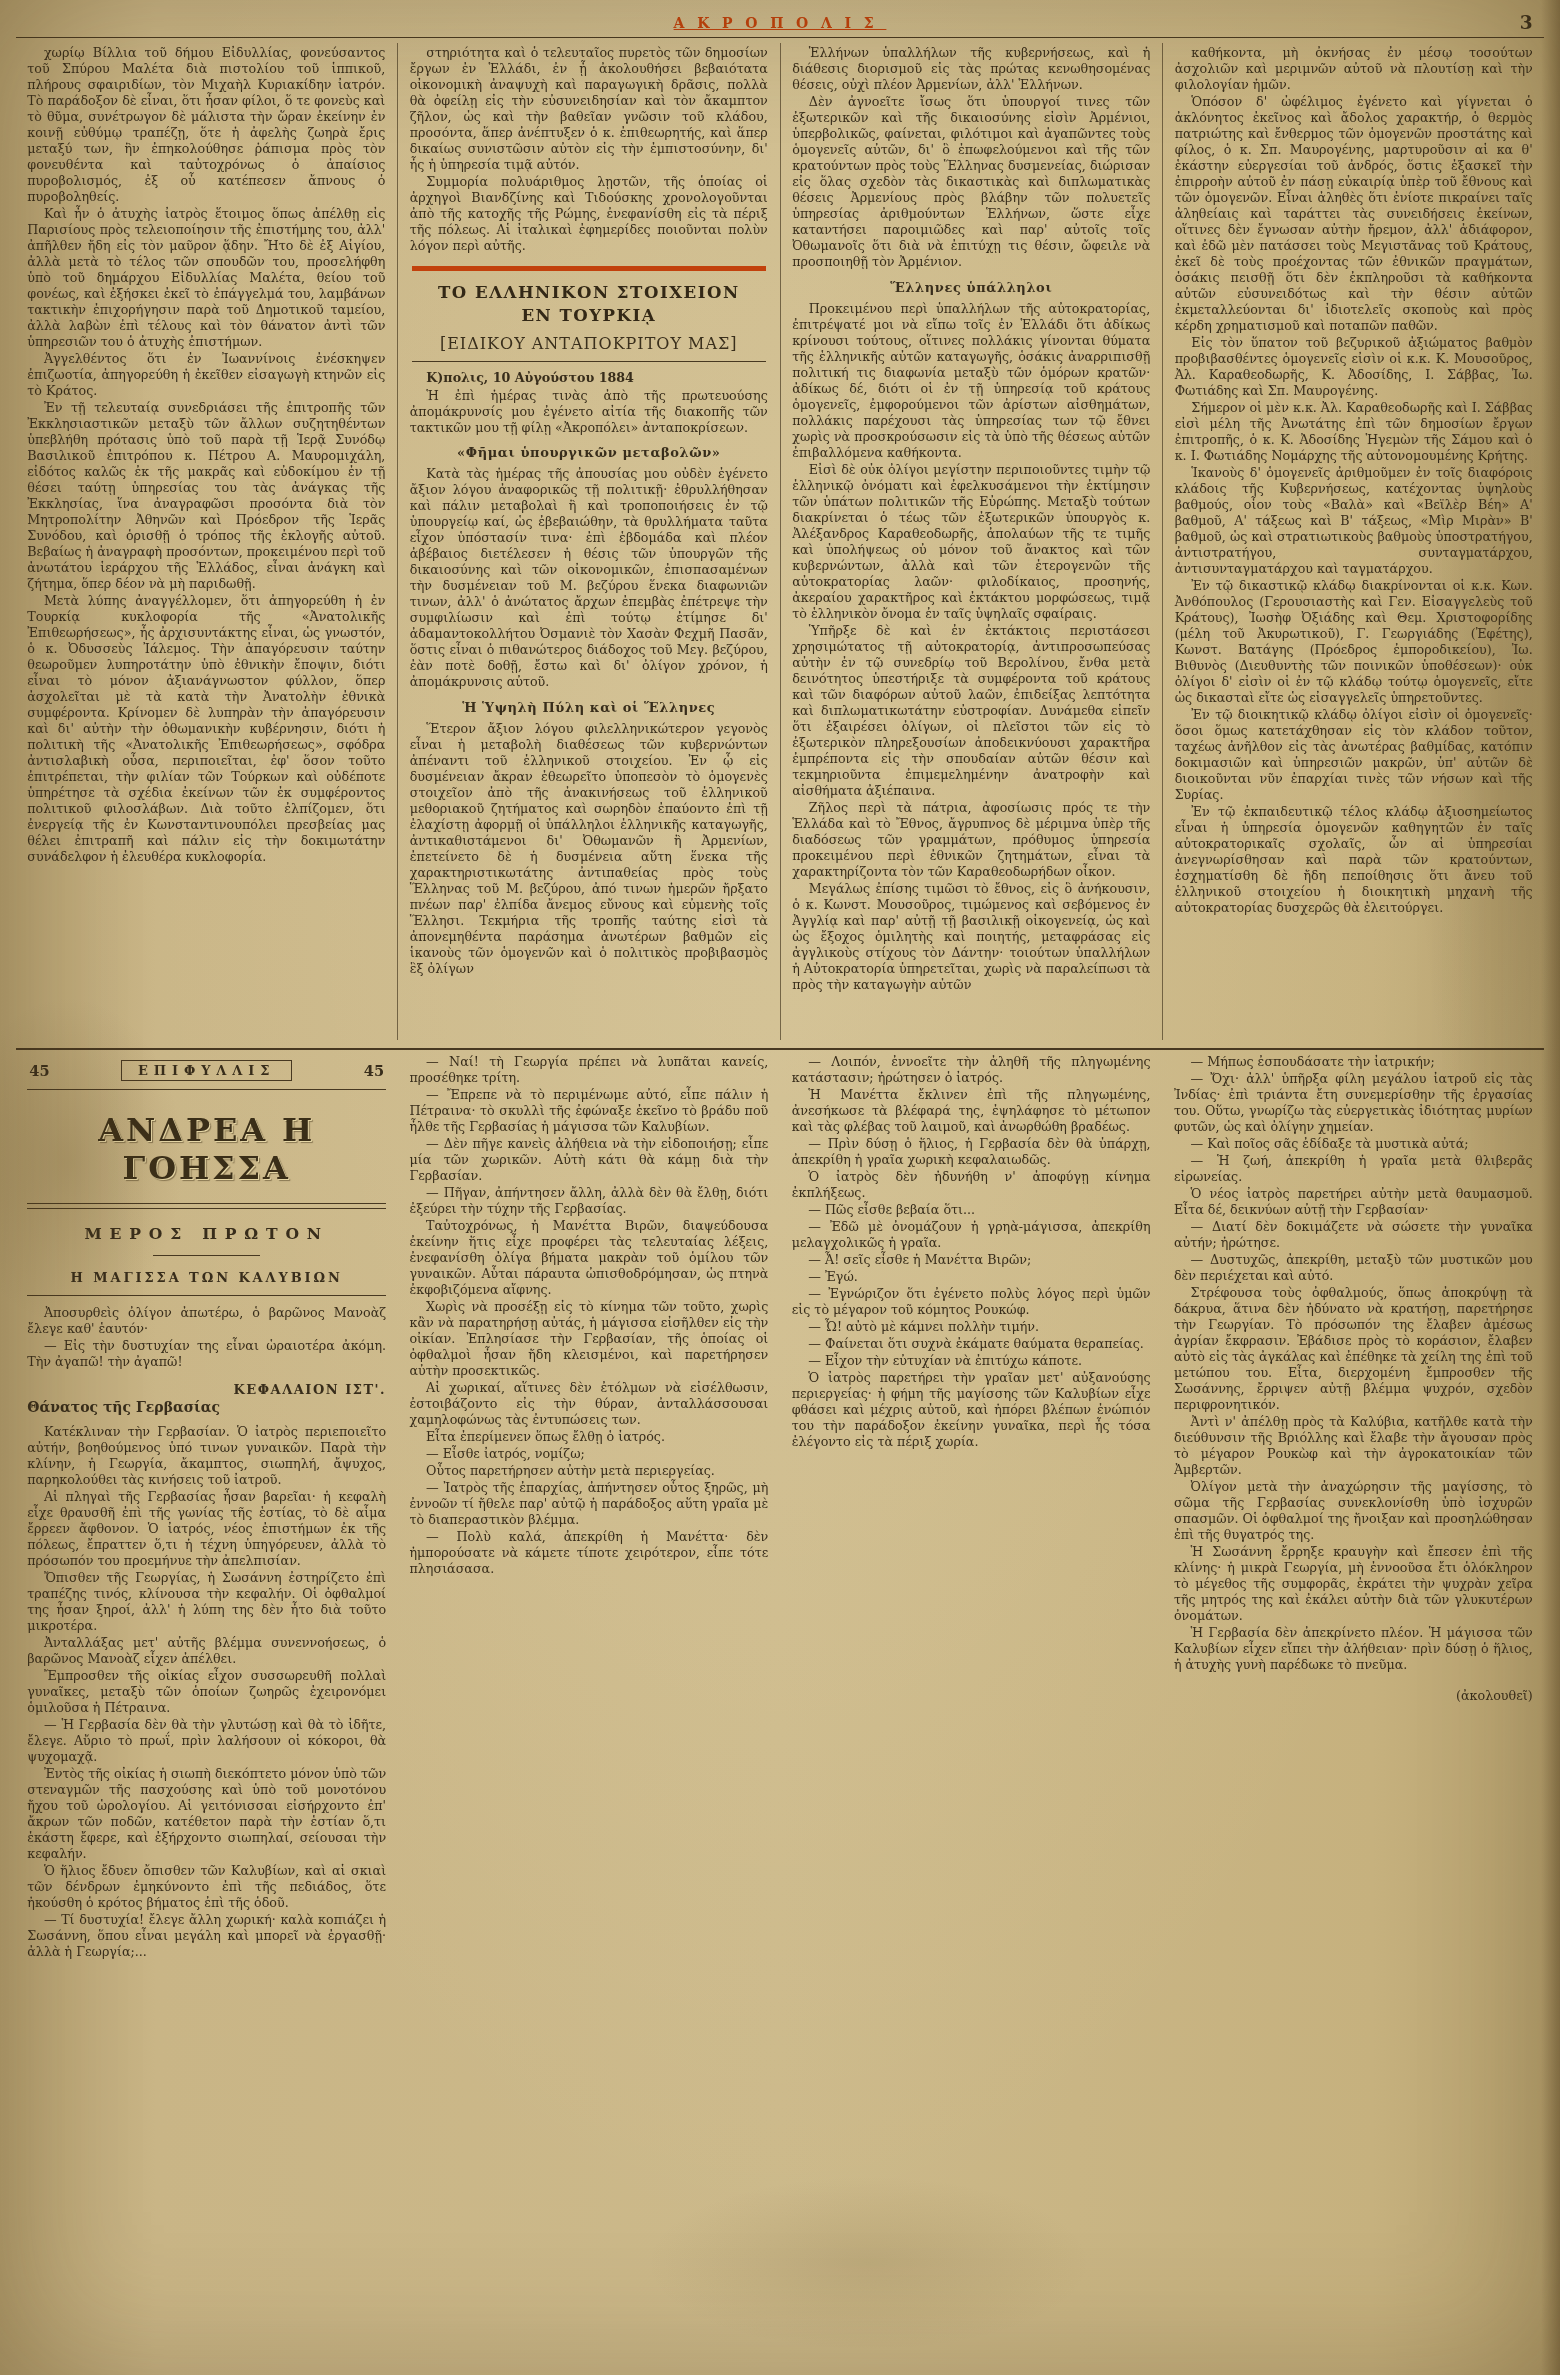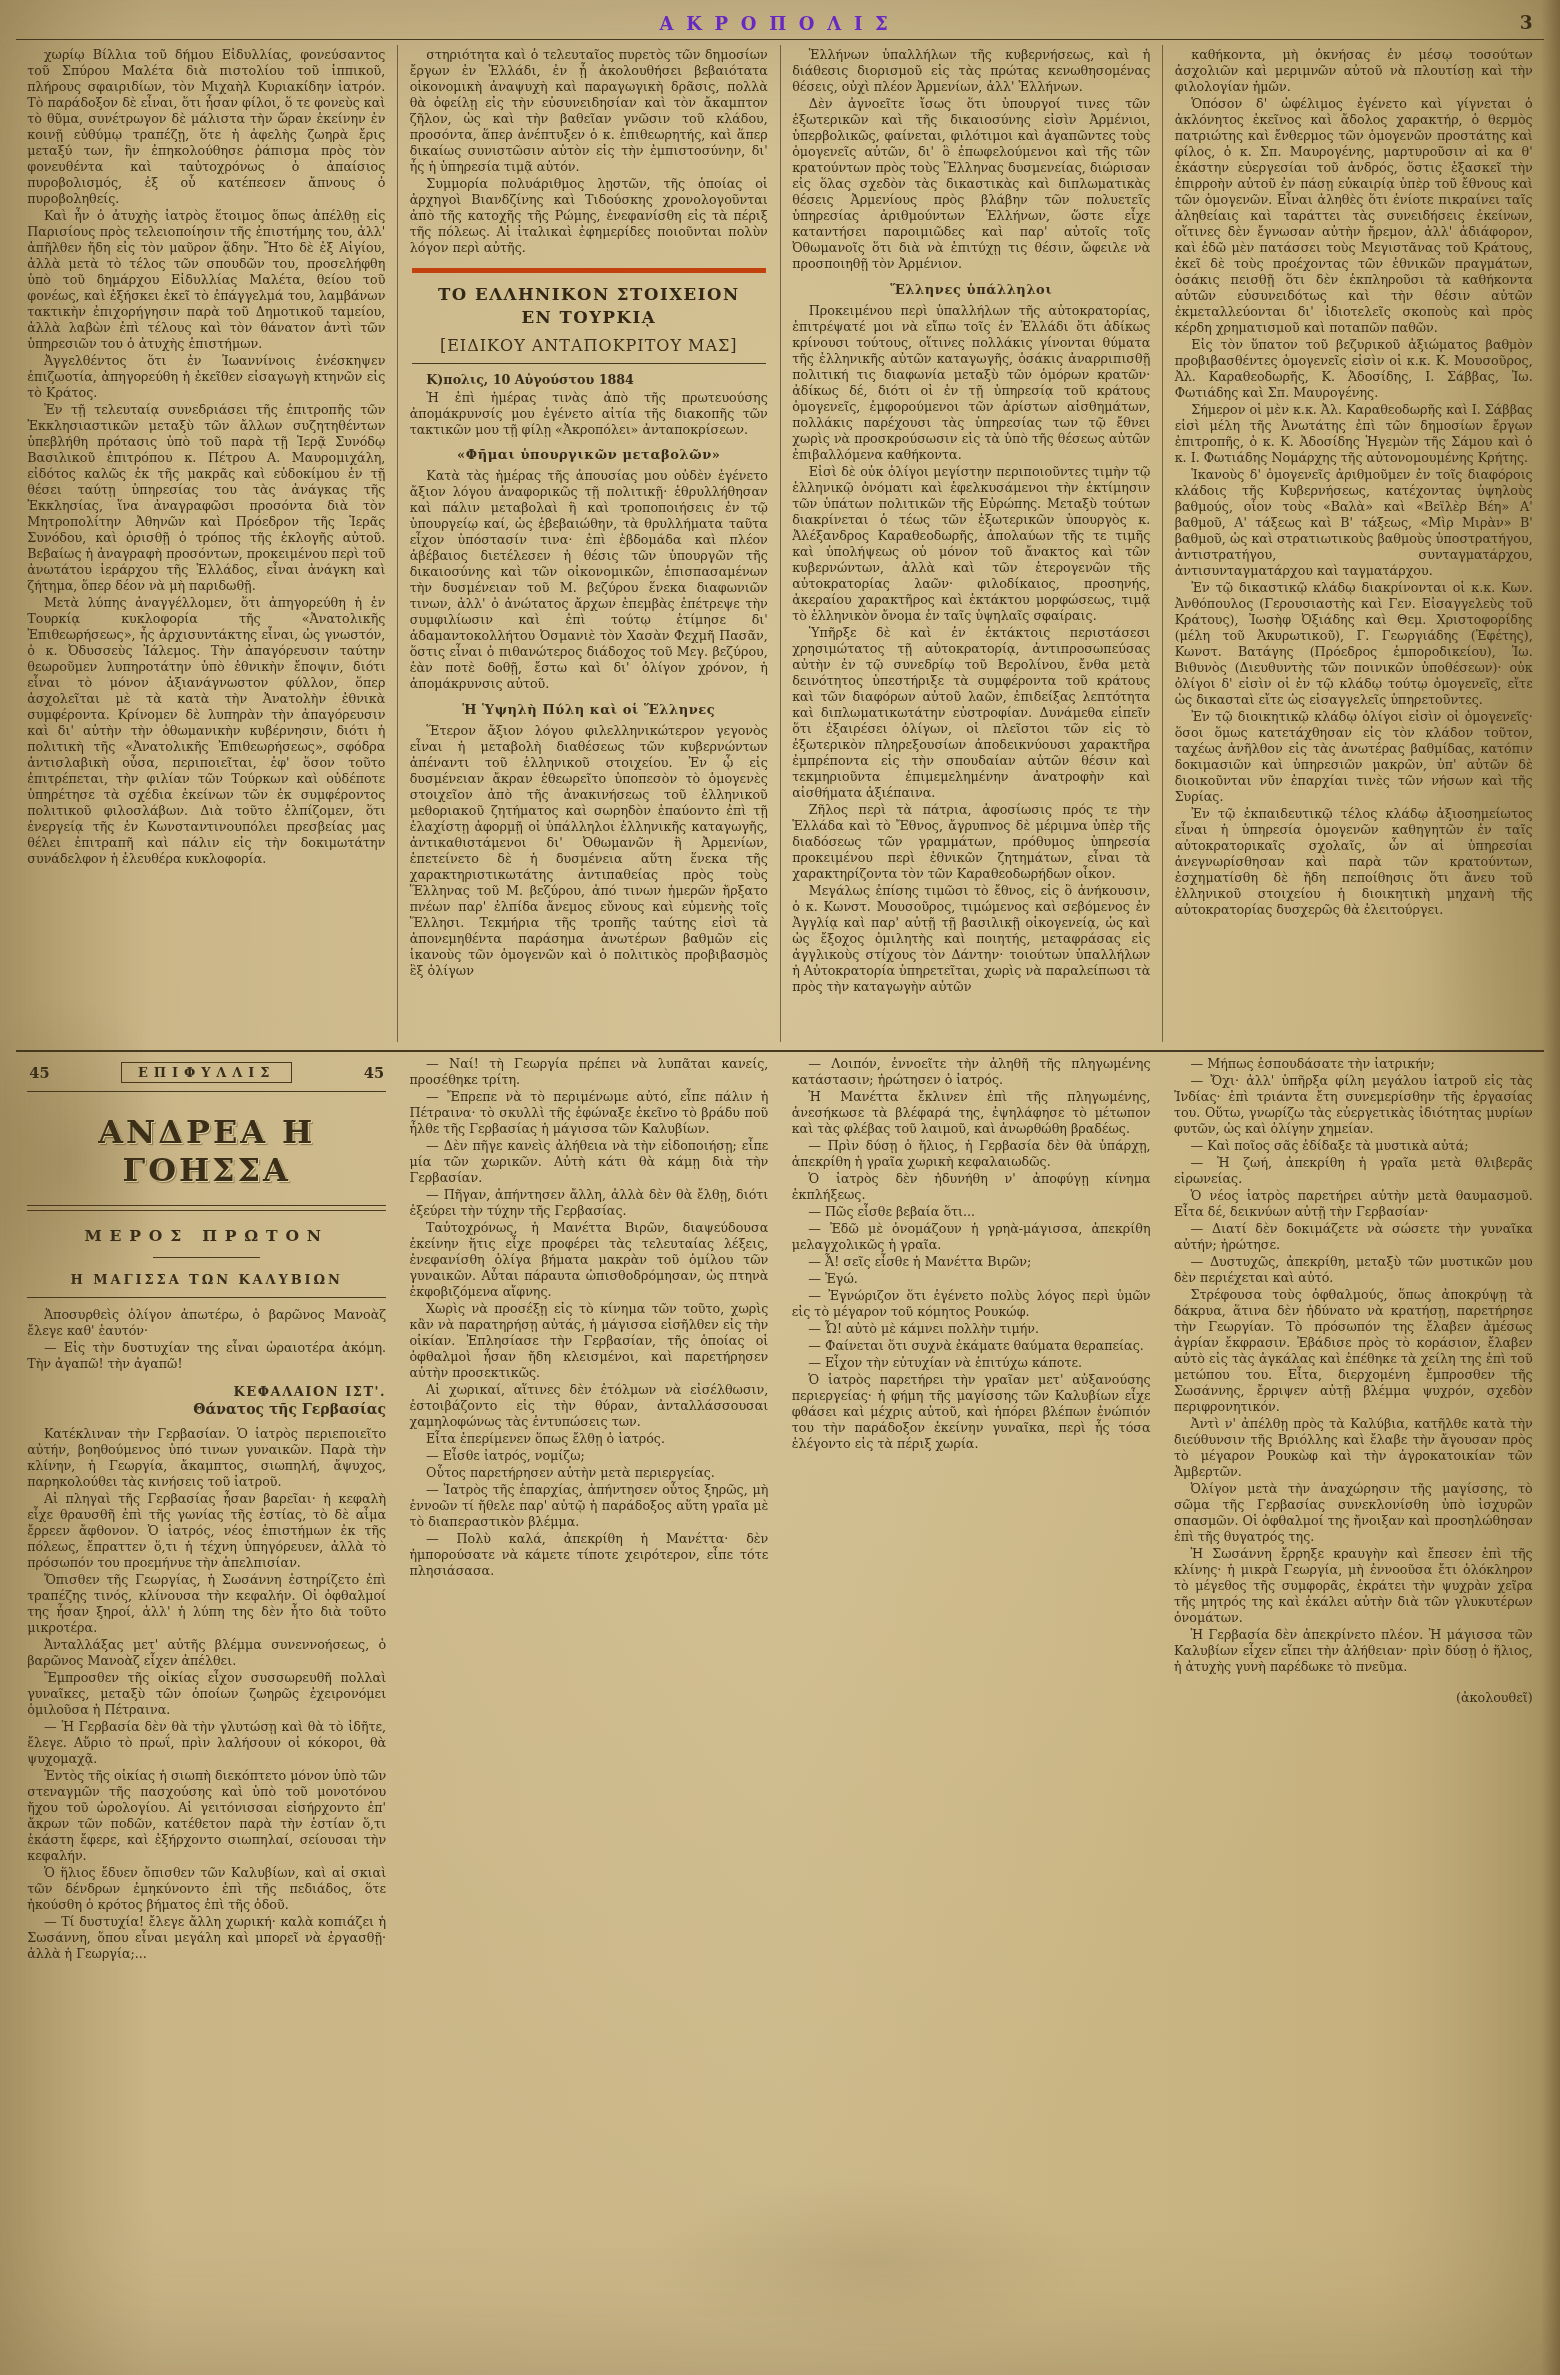--- a/index.html
+++ b/index.html
@@ -12,32 +12,32 @@
     color:#382d1b;
   }
   .overlay { position:absolute; pointer-events:none; }
   .vignette { left:0; top:0; width:1560px; height:2376px; box-shadow: inset 0 0 137px rgba(70,50,18,0.30); }
   .stain1 { left:-49px; top:995px; width:234px; height:332px; background:radial-gradient(ellipse, rgba(92,70,30,0.20), transparent 70%); }
   .stain2 { right:-39px; top:254px; width:185px; height:956px; background:radial-gradient(ellipse, rgba(82,62,26,0.16), transparent 70%); }
   .stain3 { left:644px; top:2175px; width:449px; height:176px; background:radial-gradient(ellipse, rgba(92,72,32,0.13), transparent 70%); }
   .edge-right { right:0; top:0; width:19.5px; height:2376px; background:linear-gradient(90deg, transparent, rgba(70,50,20,0.38)); }
 
   .page-header { position:relative; margin:3.9px 15.6px 0; padding:8.8px 7.8px 4.9px; border-bottom:1.5px solid #473821; text-align:center; }
-  .masthead { font-size:18px; font-weight:bold; letter-spacing:12.7px; color:#6d28d9; }
+  .masthead { font-size:14px; font-weight:bold; letter-spacing:12.7px; color:#c2410c;text-decoration:underline; }
   .page-number { position:absolute; right:11.7px; top:7.8px; font-size:18.5px; font-weight:bold; color:#3a2f1c; }
 
   .top-columns { display:flex; margin:5.9px 15.6px 0; height:997px; overflow:hidden; }
   .col { flex:1 1 0; min-width:0; padding:2px 11.7px 0; overflow:hidden; }
   .top-columns .col + .col { border-left:1px solid rgba(64,50,28,0.65); }
 
   .para { font-size:12.7px; line-height:16px; text-align:justify; text-indent:16.6px; margin:0 0 1px; }
   .subhead { text-align:center; font-size:13px; font-weight:bold; letter-spacing:0.6px; margin:9.8px 0 5.9px; }
   .dateline { font-size:12.7px; font-weight:bold; text-indent:16.6px; margin:3.9px 0 2.9px; text-align:left; }
   .chapter { text-align:right; font-size:13px; font-weight:bold; letter-spacing:1.5px; margin:11.7px 0 2px; }
-  .chapter-title { text-align:right; font-size:14px; font-weight:bold; margin:0 0 8.8px; }
+  .chapter-title { text-align:left; font-size:14px; font-weight:bold; margin:0 0 8.8px; }
   .end-note { text-align:right; font-size:12.7px; margin-top:15px; text-indent:0; }
 
   .article-box { margin:11.7px 2px 7.8px; border-top:5px solid #c2410c; border-bottom:1px solid #473821; padding:9.8px 3.9px 7.8px; text-align:center; }
   .article-title { font-size:16.6px; font-weight:bold; letter-spacing:1.5px; line-height:1.4; color:#332816; }
   .article-byline { font-size:16px; letter-spacing:1px; margin-top:6.8px; color:#3a2f1c; }
 
   .section-divider { margin:7.8px 15.6px 3.9px; border-top:2px solid #473821; height:0; }
 
   .feuilleton { display:flex; margin:3.9px 15.6px 0; height:1268px; overflow:hidden; }
   .fcol { flex:1 1 0; min-width:0; padding:0 11.7px; overflow:hidden; }

